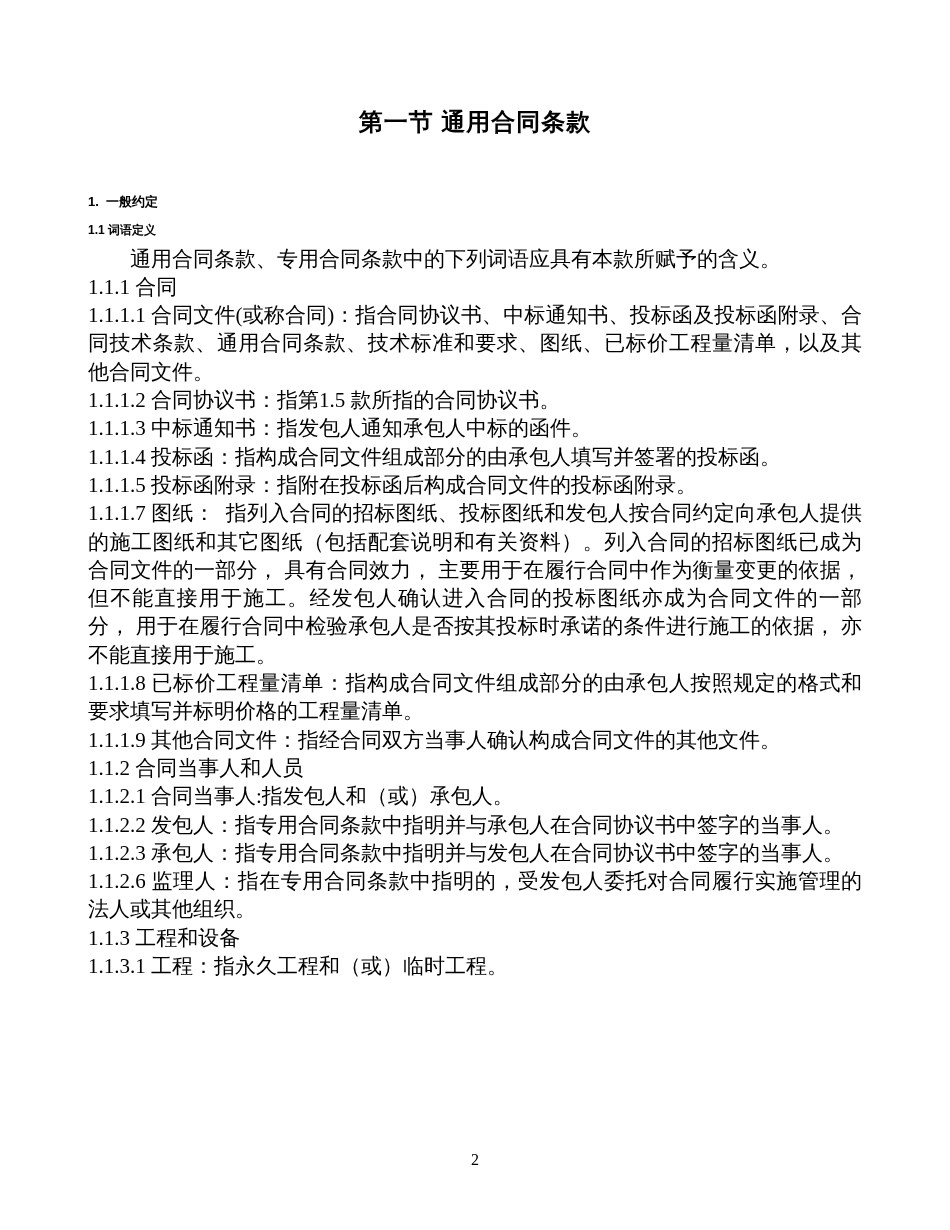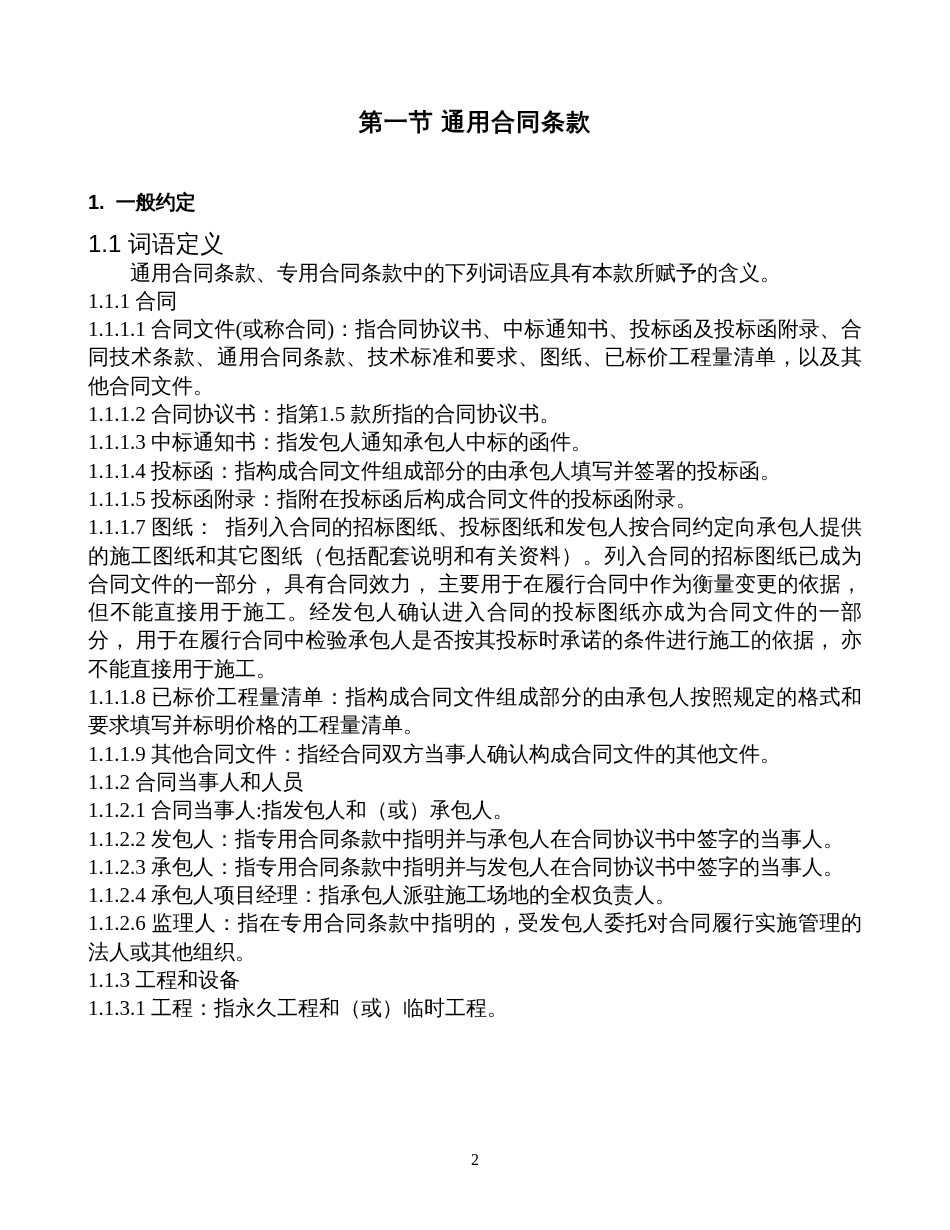--- a/index.html
+++ b/index.html
@@ -32,29 +32,28 @@
     font-size: 24px;
     line-height: 32px;
     text-align: center;
     letter-spacing: 1px;
     white-space: pre-wrap;
   }
   .p-h1 {
     margin-top: 50px;
     font-family: "Liberation Sans", "DejaVu Sans", sans-serif;
     font-weight: bold;
-    font-size: 20px;
+    font-size: 13px;
     line-height: 28.3px;
     white-space: pre-wrap;
   }
   .p-h2 {
-    margin-top: 14px;
     font-family: "Liberation Sans", "DejaVu Sans", sans-serif;
-    font-weight: normal;
-    font-size: 24px;
+    font-weight: bold;
+    font-size: 12px;
     line-height: 28.3px;
     white-space: pre-wrap;
   }
   .p-body {
     font-size: 21px;
     line-height: 28.3px;
     text-align: justify;
     white-space: pre-wrap;
     font-family: "Liberation Serif", "DejaVu Serif", serif;
   }
@@ -88,20 +87,19 @@
     <p class="p-body">1.1.1.3 中标通知书：指发包人通知承包人中标的函件。</p>
     <p class="p-body">1.1.1.4 投标函：指构成合同文件组成部分的由承包人填写并签署的投标函。</p>
     <p class="p-body">1.1.1.5 投标函附录：指附在投标函后构成合同文件的投标函附录。</p>
     <p class="p-body">1.1.1.7 图纸：  指列入合同的招标图纸、投标图纸和发包人按合同约定向承包人提供的施工图纸和其它图纸（包括配套说明和有关资料）。列入合同的招标图纸已成为合同文件的一部分， 具有合同效力， 主要用于在履行合同中作为衡量变更的依据， 但不能直接用于施工。经发包人确认进入合同的投标图纸亦成为合同文件的一部分， 用于在履行合同中检验承包人是否按其投标时承诺的条件进行施工的依据， 亦不能直接用于施工。</p>
     <p class="p-body">1.1.1.8 已标价工程量清单：指构成合同文件组成部分的由承包人按照规定的格式和要求填写并标明价格的工程量清单。</p>
     <p class="p-body">1.1.1.9 其他合同文件：指经合同双方当事人确认构成合同文件的其他文件。</p>
     <p class="p-body">1.1.2 合同当事人和人员</p>
     <p class="p-body">1.1.2.1 合同当事人:指发包人和（或）承包人。</p>
     <p class="p-body">1.1.2.2 发包人：指专用合同条款中指明并与承包人在合同协议书中签字的当事人。</p>
     <p class="p-body">1.1.2.3 承包人：指专用合同条款中指明并与发包人在合同协议书中签字的当事人。</p>
-    <p class="p-body">1.1.2.4 承包人项目经理：指承包人派驻施工场地的全权负责人。</p>
     <p class="p-body">1.1.2.6 监理人：指在专用合同条款中指明的，受发包人委托对合同履行实施管理的法人或其他组织。</p>
     <p class="p-body">1.1.3 工程和设备</p>
     <p class="p-body">1.1.3.1 工程：指永久工程和（或）临时工程。</p>
   </div>
 
   <div class="page-number">2</div>
 </div>
 
 </body></html>

